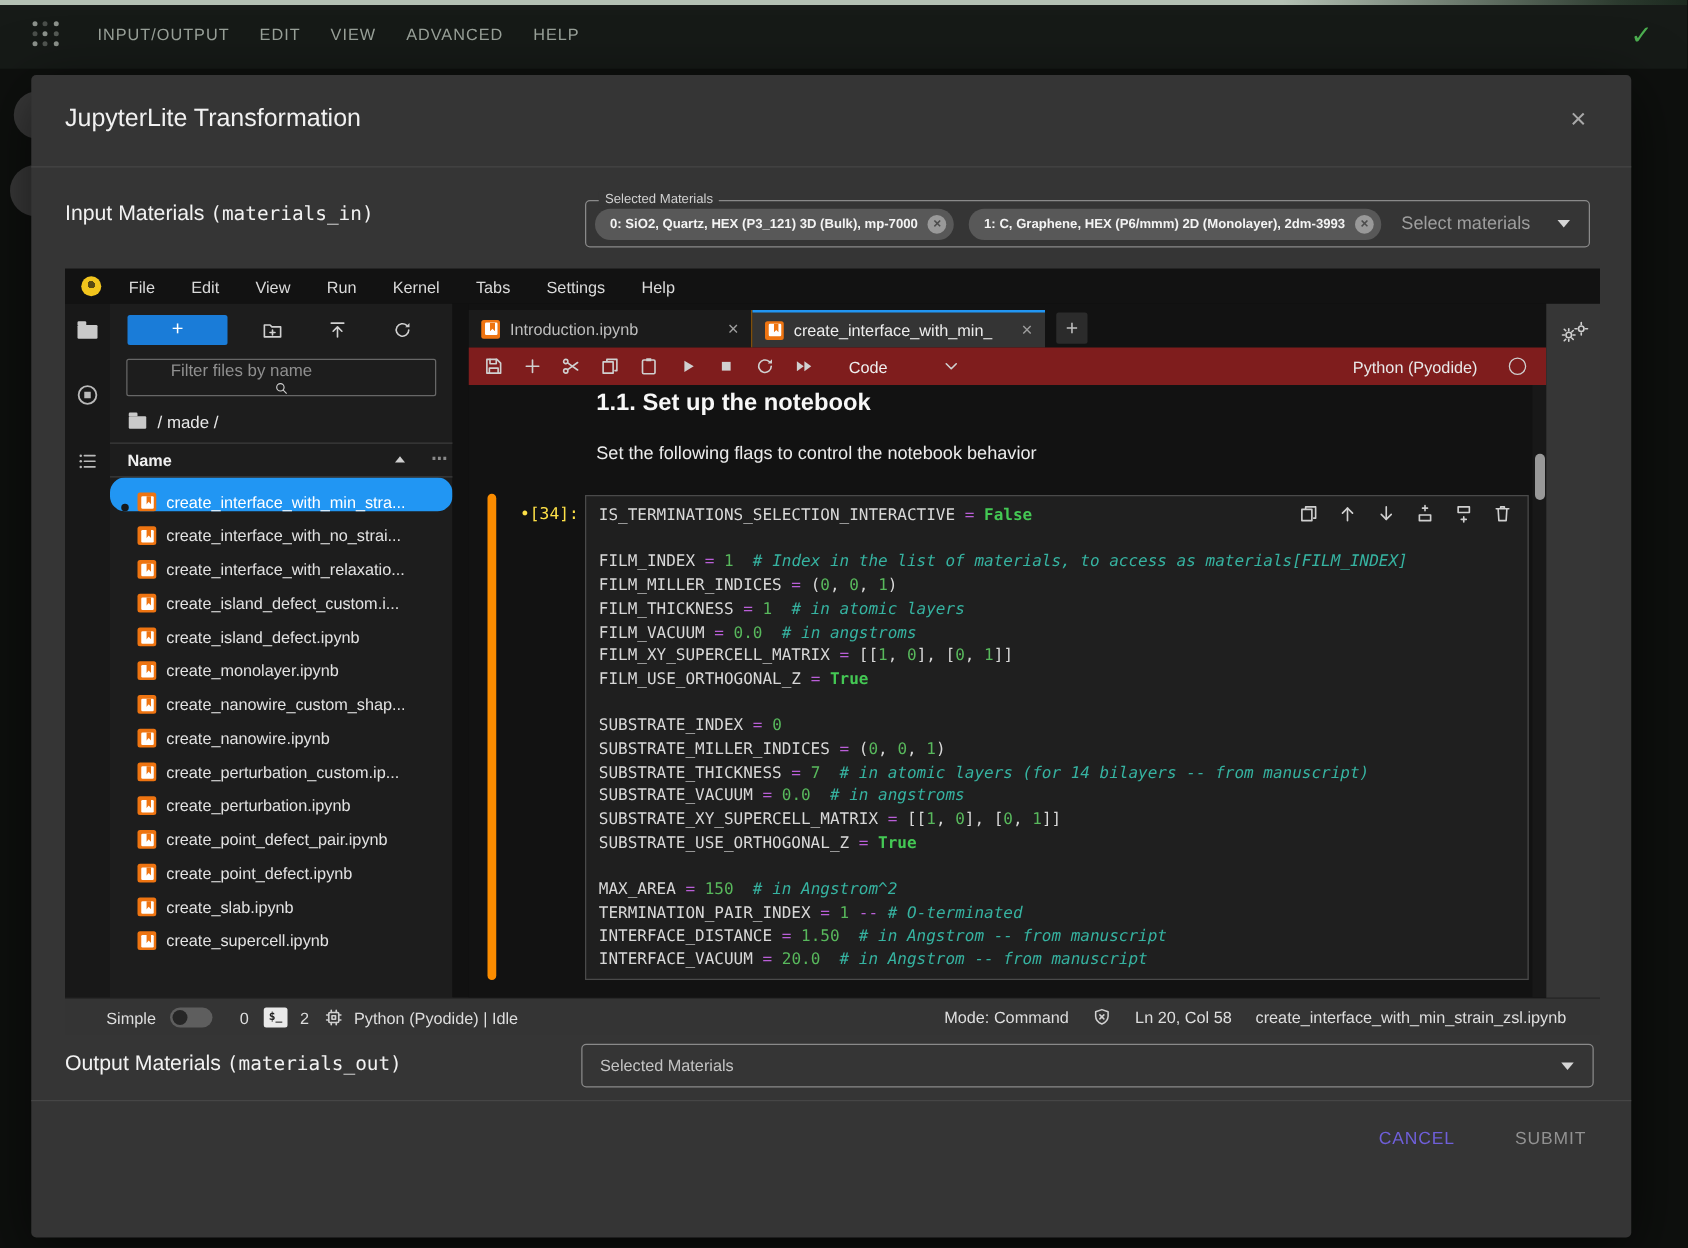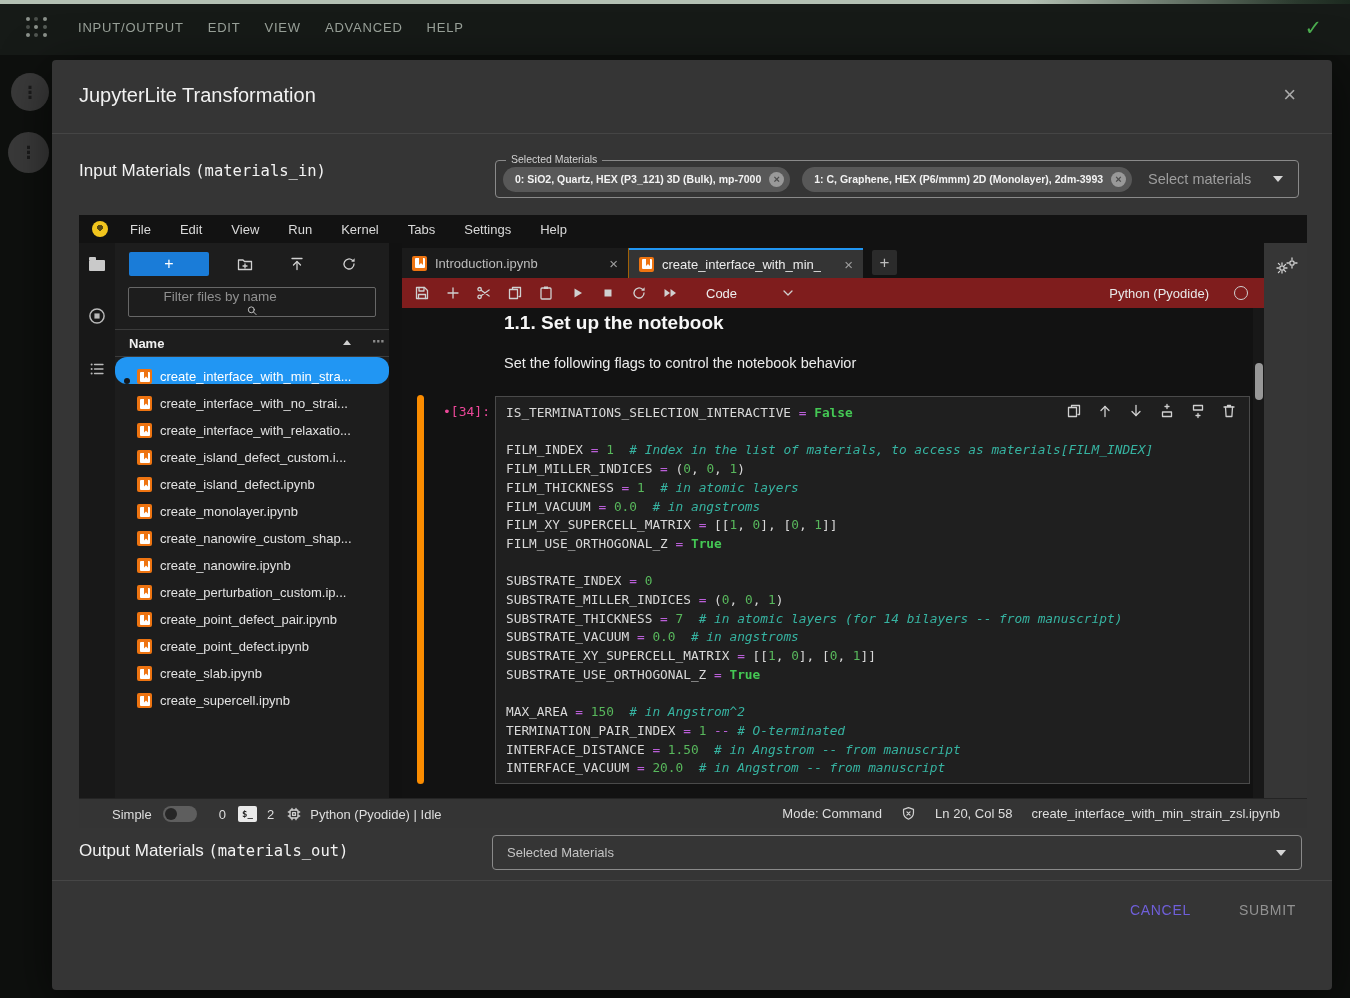--- a/index.html
+++ b/index.html
@@ -18,21 +18,21 @@
   .topmenu span{color:#9aa29a;font-size:13px;letter-spacing:.8px;cursor:default;}
   .topcheck{margin-left:auto;margin-right:28px;color:#4caf50;font-size:21px;font-weight:bold;}
 
   
   .fab{position:absolute;border-radius:50%;background:#3a3a3a;color:#1b1b1b;display:flex;align-items:center;justify-content:center;
        font-size:17px;font-weight:bold;z-index:1;}
   .fab1{left:11px;top:73px;width:38px;height:38px;}
   .fab2{left:8px;top:132px;width:41px;height:41px;}
 
   
-  .modal{position:absolute;left:52px;top:60px;width:1280px;height:930px;background:#353535;border-radius:4px;
+  .modal{position:absolute;left:25px;top:60px;width:1280px;height:930px;background:#353535;border-radius:4px;
          box-shadow:0 12px 50px rgba(0,0,0,.6);z-index:2;}
   .m-header{position:absolute;top:0;left:0;right:0;height:73px;border-bottom:1px solid #454545;}
   .m-title{position:absolute;left:27px;top:24px;font-size:20px;font-weight:500;color:#f1f1f1;}
   .m-close{position:absolute;right:36px;top:24px;font-size:22px;color:#a9a9a9;line-height:22px;cursor:default;}
 
   .in-label{position:absolute;left:27px;top:101px;font-size:17px;color:#f2f2f2;}
   .in-label .mono{font-size:15.5px;}
   .matfield{position:absolute;left:443px;top:100px;width:804px;height:38px;border:1px solid #8a8a8a;border-radius:4px;
             display:flex;align-items:center;padding-left:7px;box-sizing:border-box;}
   .matlegend{position:absolute;left:10px;top:-8px;background:#353535;padding:0 5px;font-size:10.5px;color:#d2d2d2;}
@@ -96,21 +96,21 @@
   .nbtoolbar{height:30px;background:#7f1d1d;display:flex;align-items:center;padding:0 12px;gap:15px;}
   .celltype{margin-left:13px;color:#eeeeee;font-size:13px;}
   .ct-chev{margin-left:28px;}
   .nb-kernel{margin-left:auto;color:#e8e8e8;font-size:13px;}
   .kcircle{width:12px;height:12px;border:1.6px solid #d0d0d0;border-radius:50%;margin:0 4px 0 10px;}
 
   .nbcontent{flex:1;position:relative;background:#121212;overflow:hidden;}
   .nb-h1{position:absolute;left:102px;top:4px;font-size:19px;font-weight:bold;color:#f7f7f7;}
   .nb-p{position:absolute;left:102px;top:47px;font-size:14.5px;color:#ececec;}
   .collapser{position:absolute;left:15px;top:87px;width:7px;height:389px;background:#fb8c00;border-radius:3.5px;}
-  .execcount{position:absolute;left:28px;top:96px;width:60px;text-align:right;font-size:13px;color:#ec4899;}
+  .execcount{position:absolute;left:28px;top:96px;width:60px;text-align:right;font-size:13px;color:#fde047;}
   .codeblock{position:absolute;left:93px;top:88px;width:755px;height:388px;background:#1f1f1f;border:1px solid #4a4a4a;
              box-sizing:border-box;padding:7px 0 7px 10px;overflow:hidden;}
   .cl{white-space:pre;font-family:"DejaVu Sans Mono",monospace;font-size:12.8px;line-height:18.7px;color:#d8d8d8;}
   .tk-v{color:#d8d8d8;} .tk-p{color:#d8d8d8;}
   .tk-o{color:#ba5fd8;}
   .tk-n{color:#58b85c;}
   .tk-k{color:#44c854;font-weight:bold;}
   .tk-c{color:#36b3a1;font-style:italic;}
   .celltools{position:absolute;top:95px;right:27px;display:flex;gap:15px;align-items:center;}
   .vscroll{position:absolute;right:0;top:0;bottom:0;width:11px;background:#181818;}
@@ -256,20 +256,24 @@
                 </svg>
             </div>
           </div>
           <div class="fp-filter">
             <input placeholder="Filter files by name" style="">
             <svg class="ic s14" viewBox="0 0 16 16">
                 <circle cx="7" cy="7" r="4.3"></circle>
                 <path d="M10.3 10.3L14 14"></path>
               </svg>
           </div>
+          <div class="fp-crumb">
+            <span class="folder sm"></span>
+            <span>/ made /</span>
+          </div>
           <div class="fp-header">
             <span>Name</span>
             <span class="sortasc"></span>
             <span class="fp-more">⋯</span>
           </div>
           <div class="fp-list">
               <div class="frow sel">
                 <span class="fdot"></span>
                 <span class="nb-icon"></span>
                 <span>create_interface_with_min_stra...</span>
@@ -298,20 +302,24 @@
                 <span class="nb-icon"></span>
                 <span>create_nanowire_custom_shap...</span>
               </div>
               <div class="frow">
                 <span class="nb-icon"></span>
                 <span>create_nanowire.ipynb</span>
               </div>
               <div class="frow">
                 <span class="nb-icon"></span>
                 <span>create_perturbation_custom.ip...</span>
+              </div>
+              <div class="frow">
+                <span class="nb-icon"></span>
+                <span>create_perturbation.ipynb</span>
               </div>
               <div class="frow">
                 <span class="nb-icon"></span>
                 <span>create_point_defect_pair.ipynb</span>
               </div>
               <div class="frow">
                 <span class="nb-icon"></span>
                 <span>create_point_defect.ipynb</span>
               </div>
               <div class="frow">

